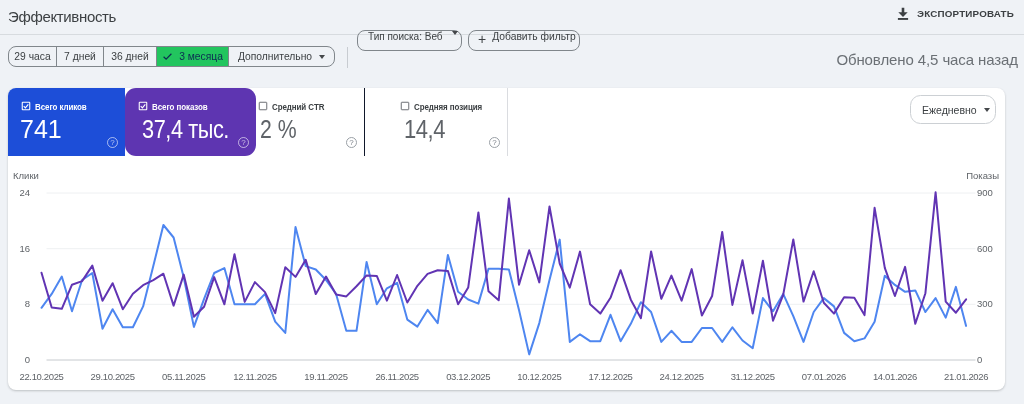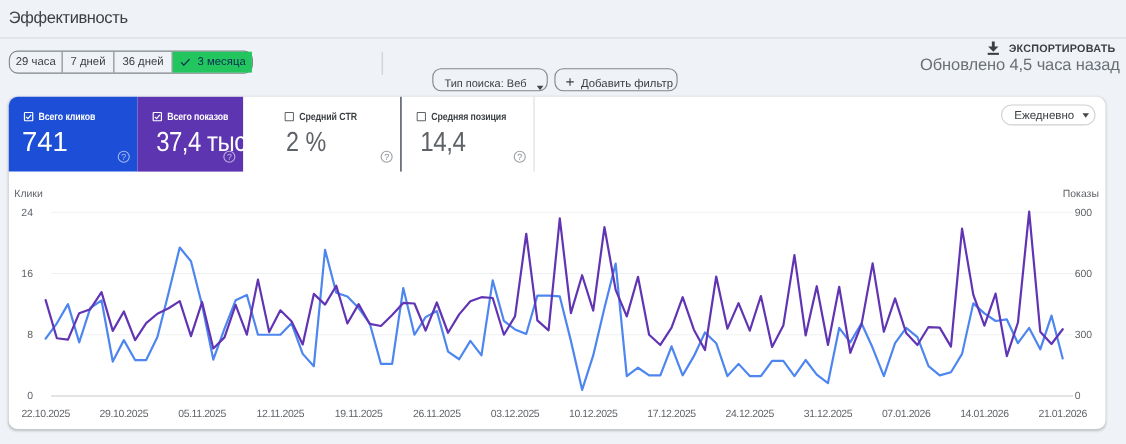--- a/index.html
+++ b/index.html
@@ -1,62 +1,63 @@
 <!DOCTYPE html>
 <html><head><meta charset="utf-8">
 <style>
 * { margin:0; padding:0; box-sizing:border-box; }
 html,body { width:1024px; height:404px; background:#eff2f6; font-family:"Liberation Sans",sans-serif; overflow:hidden; position:relative; }
 div { white-space:nowrap; }
 .title { position:absolute; left:8px; top:7.5px; font-size:15px; color:#3c4043; letter-spacing:-.35px; }
-.export { position:absolute; right:10px; top:7px; font-size:9.8px; font-weight:700; color:#3c4043; letter-spacing:.2px;margin-top:30px; }
+.export { position:absolute; right:10px; top:7px; font-size:9.8px; font-weight:700; color:#3c4043; letter-spacing:.2px; }
 .hr1 { position:absolute; left:0; top:34px; width:1024px; height:1px; background:#d7dbdf; }
 .seg { position:absolute; left:8px; top:46px; height:21px; border:1px solid #80868b; border-radius:8px; display:flex; }
 .seg > div { display:flex; align-items:center; justify-content:center; font-size:10.3px; color:#3c4043; border-right:1px solid #80868b; }
 .seg > div:last-child { border-right:none; }
 .chipsel { background:#22c55e; color:#0c2d52 !important; border-radius:0 !important; }
 .caret { display:inline-block; width:0; height:0; border-left:3.8px solid transparent; border-right:3.8px solid transparent; border-top:4.4px solid #44474a; margin-left:7px; }
 .vsep { position:absolute; left:347px; top:47px; width:1px; height:21px; background:#c8ccd1; }
-.btn { position:absolute; top:62px; height:21px; border:1px solid #80868b; border-radius:8px; display:flex; align-items:flex-end; font-size:10.3px; color:#3c4043; background:transparent;margin-left:36px; }
+.btn { position:absolute; top:30px; height:21px; border:1px solid #80868b; border-radius:8px; display:flex; align-items:flex-start; font-size:10.3px; color:#3c4043; background:transparent; }
 .updated { position:absolute; right:6px; top:51px; font-size:15px; color:#6b7075; letter-spacing:-.1px; }
 .panel { position:absolute; left:8px; top:87.5px; width:997px; height:302.5px; background:#fff; border-radius:8px; box-shadow:0 1px 2px rgba(60,64,67,.2), 0 1px 3px rgba(60,64,67,.08); }
 .card { position:absolute; top:87.5px; height:68px; }
 .card svg.cb { position:absolute; left:13px; top:13px; }
 .card .lbl { position:absolute; left:27px; top:13px; font-size:9.5px; font-weight:700; letter-spacing:-.1px; transform:scaleX(.84); transform-origin:0 0; }
 .card .val { position:absolute; left:12px; top:27px; font-size:25px; transform-origin:0 0; }
 .qm { position:absolute; width:11px; height:11px; border-radius:50%; font-size:8px; line-height:10px; text-align:center; right:7px; bottom:8px; }
 .c1 { left:8px; width:117px; background:#1d4ed8; border-radius:8px 0 0 0; }
-.c2 { left:125px; width:96px; background:#5e35b1; }
+.c2 { left:125px; width:131px; background:#5e35b1;border-radius:11px; }
 .c3 { left:245px; width:120px; border-right:1px solid #0f172a; }
-.c4 { left:365px; width:121px; border-right:1px solid #dadce0; }
+.c4 { left:387px; width:121px; border-right:1px solid #dadce0; }
 .c1 .lbl,.c2 .lbl,.c1 .val,.c2 .val { color:#fff; }
 .c3 .lbl,.c4 .lbl { color:#3c4043; }
 .c3 .val,.c4 .val { color:#5f6368; }
 .c1 .qm,.c2 .qm { border:1px solid rgba(255,255,255,.6); color:rgba(255,255,255,.65); }
 .c3 .qm,.c4 .qm { border:1px solid #9aa0a6; color:#7d828a; }
-.daily { position:absolute; left:910px; top:95px; width:86px; height:19px; border:1px solid #ccd0d4; border-radius:10.5px; background:#fff; font-size:10.5px; color:#3c4043; display:flex; align-items:center; }
+.daily { position:absolute; left:910px; top:95px; width:86px; height:29px; border:1px solid #ccd0d4; border-radius:10.5px; background:#fff; font-size:10.5px; color:#3c4043; display:flex; align-items:center; }
 .ax { font-size:9.5px; fill:#5f6368; font-family:"Liberation Sans",sans-serif; }
 .axd { font-size:9.5px; fill:#5f6368; letter-spacing:-.35px; font-family:"Liberation Sans",sans-serif; }
 svg.chart { position:absolute; left:0; top:0; }
 </style></head>
 <body>
 <div class="title">Эффективность</div>
 <div class="export"><svg width="12" height="13" viewBox="0 0 12 13" style="vertical-align:-3px;margin-right:8px">
       <path fill="#3c4043" d="M4.7 0.8h2.6v4.4h3.4L6 10 1.3 5.2h3.4V0.8z"></path>
       <rect x="0.9" y="11" width="10.2" height="1.9" fill="#3c4043"></rect>
     </svg>ЭКСПОРТИРОВАТЬ</div>
 <div class="hr1"></div>
 
 <div class="seg">
   <div style="width:48px">29 часа</div>
   <div style="width:47px">7 дней</div>
   <div style="width:53px">36 дней</div>
   <div class="chipsel" style="width:72px"><svg width="11" height="11" viewBox="0 0 24 24" style="margin-right:6px">
         <path fill="none" stroke="#0c2d52" stroke-width="2.6" d="M3.5 12.5l5.5 5.5L20.5 6"></path>
       </svg>3 месяца</div>
+  <div style="width:105px">Дополнительно<span class="caret"></span></div>
 </div>
 <div class="vsep"></div>
 <div class="btn" style="left:357px; width:105px; padding-left:10px; font-size:10px;">Тип поиска: Веб<span class="caret" style="margin-left:9px"></span></div>
 <div class="btn" style="left:468px; width:112px; padding-left:9px;"><span style="font-size:14px;font-weight:400;margin-right:6px;">+</span>Добавить фильтр</div>
 <div class="updated">Обновлено 4,5 часа назад</div>
 
 <div class="panel"></div>
 
 <div class="card c1">
   <svg class="cb" width="10" height="10" viewBox="0 0 24 24">

